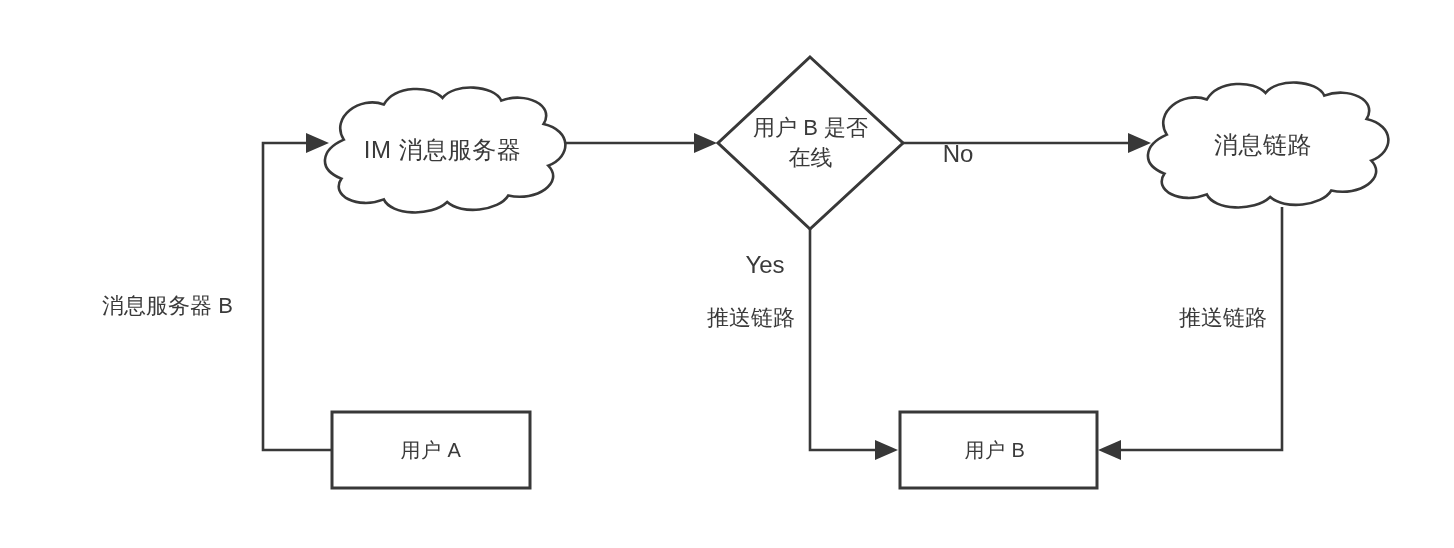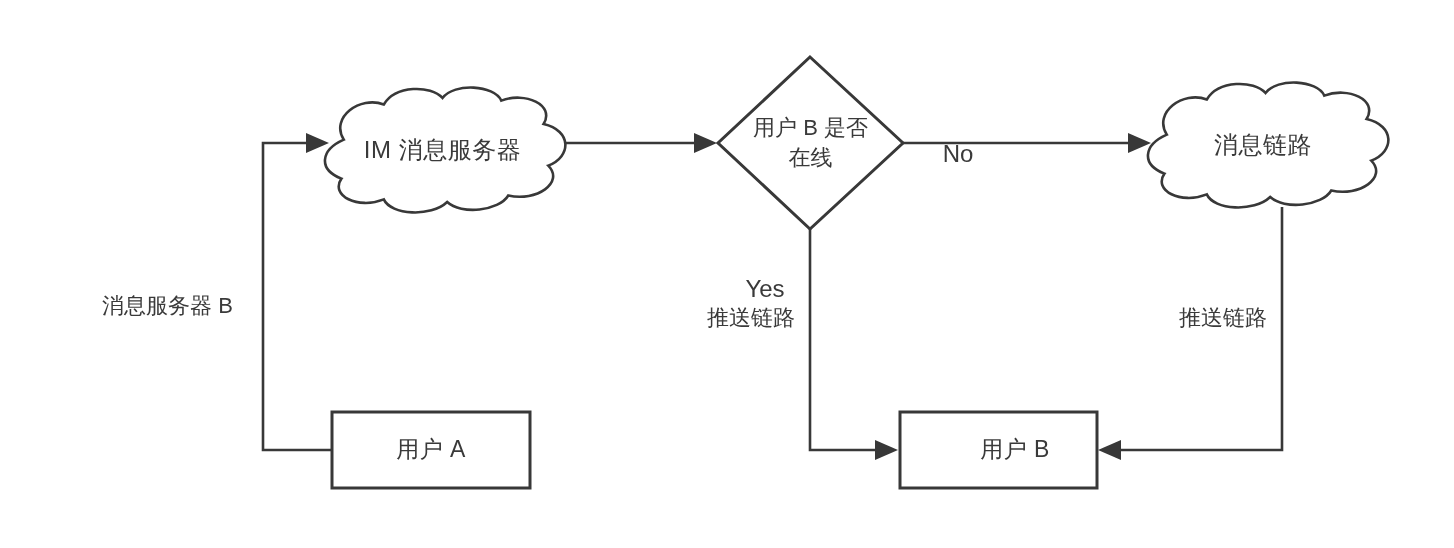--- a/index.html
+++ b/index.html
@@ -34,21 +34,21 @@
   .label {
     position: absolute;
     display: flex;
     align-items: center;
     justify-content: center;
     text-align: center;
     white-space: pre-line;
     line-height: 1.35;
   }
   .node-label { font-size: 24px; letter-spacing: 0.5px; }
-  .box-label  { font-size: 23px; letter-spacing: 0.5px; }
+  .box-label  { font-size: 20px; letter-spacing: 0.5px; }
   .edge-label { font-size: 22px; }
   .branch-label { font-size: 24px; margin-top: 36px; }
 </style>
 </head>
 <body>
 
 <div class="stage">
 
   <svg viewBox="0 0 1454 548">
 
@@ -89,21 +89,21 @@
     <polygon class="arrowhead" points="1151,143 1128,133 1128,153"></polygon>
     <polygon class="arrowhead" points="898,450 875,440 875,460"></polygon>
     <polygon class="arrowhead" points="1098,450 1121,440 1121,460"></polygon>
   </svg>
 
   <div class="label edge-label" style="left:718px; top:57px; width:185px; height:172px;">用户 B 是否
 在线</div>
   <div class="label node-label" style="left:325px; top:85px; width:235px; height:130px;">IM 消息服务器</div>
   <div class="label node-label" style="left:1148px; top:80px; width:230px; height:130px;">消息链路</div>
   <div class="label box-label" style="left:332px; top:412px; width:198px; height:76px;">用户 A</div>
-  <div class="label box-label" style="left:900px; top:412px; width:230px; height:76px;">用户 B</div>
+  <div class="label box-label" style="left:880px; top:412px; width:230px; height:76px;">用户 B</div>
 
   <div class="label edge-label" style="left:85px; top:292px; width:165px; height:28px;">消息服务器 B</div>
   <div class="label branch-label" style="left:926px; top:104px; width:64px; height:28px;">No</div>
-  <div class="label branch-label" style="left:733px; top:239px; width:64px; height:28px;">Yes</div>
+  <div class="label branch-label" style="left:733px; top:215px; width:64px; height:28px;">Yes</div>
   <div class="label edge-label" style="left:694px; top:304px; width:114px; height:28px;">推送链路</div>
   <div class="label edge-label" style="left:1166px; top:304px; width:114px; height:28px;">推送链路</div>
 
 </div>
 
 </body></html>

